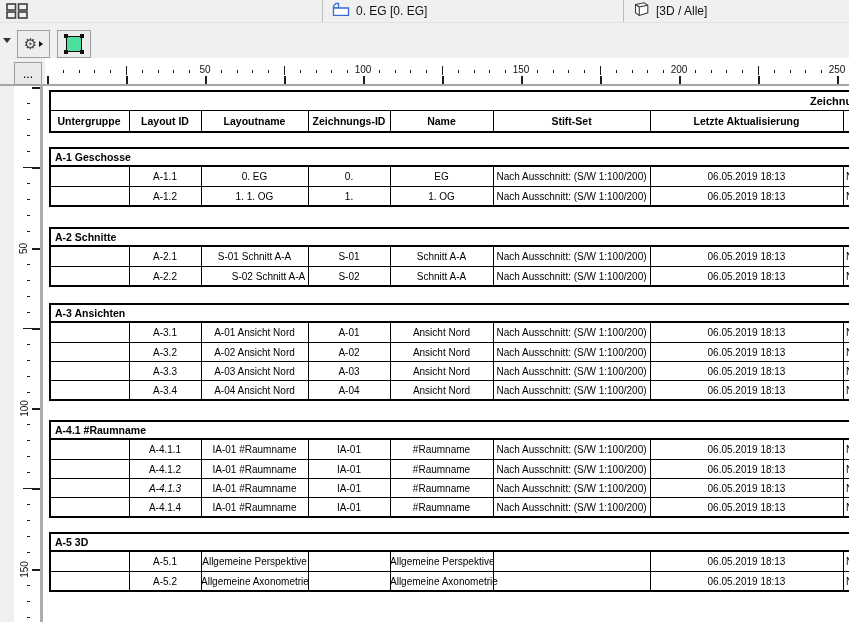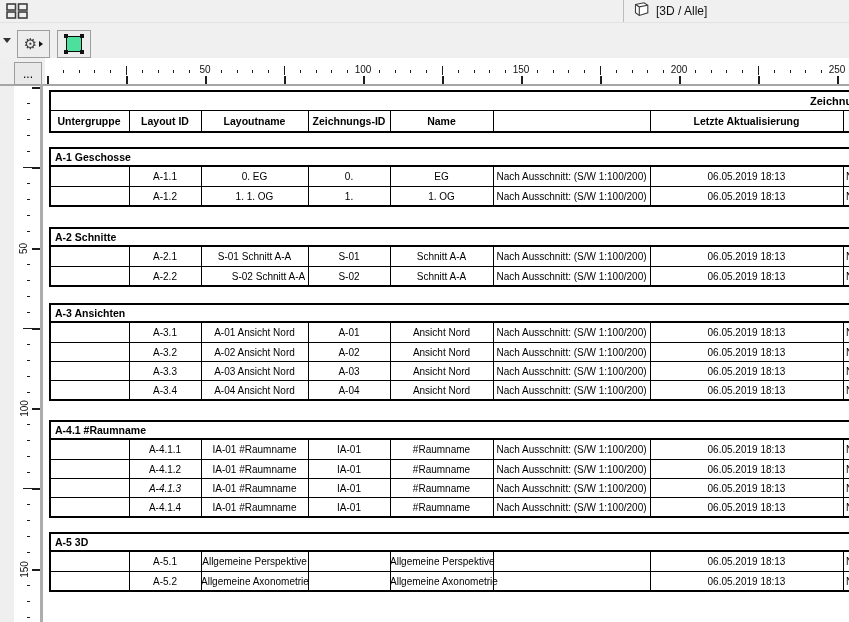--- a/index.html
+++ b/index.html
@@ -83,20 +83,29 @@
 <body>
 
 <div id="tabbar">
   <div id="quadview">
     <svg width="22" height="16" viewBox="0 0 22 16">
       <rect x="1" y="1" width="8.5" height="6" fill="none" stroke="#3f3f3f" stroke-width="1.6"></rect>
       <rect x="12.5" y="1" width="8.5" height="6" fill="none" stroke="#3f3f3f" stroke-width="1.6"></rect>
       <rect x="1" y="9" width="8.5" height="6" fill="none" stroke="#3f3f3f" stroke-width="1.6"></rect>
       <rect x="12.5" y="9" width="8.5" height="6" fill="none" stroke="#3f3f3f" stroke-width="1.6"></rect>
     </svg>
+  </div>
+  <div id="tab2" class="tab">
+    <span>
+      <svg width="18" height="15" viewBox="0 0 18 15">
+        <path d="M1.5 6 H6.5 V1.5 H4 L1.5 4 Z" fill="#fff" stroke="#3a6bd0" stroke-width="1.3"></path>
+        <path d="M1.5 6 H16.5 V13.3 H1.5 Z" fill="#fff" stroke="#3a6bd0" stroke-width="1.3"></path>
+      </svg>
+    </span>
+    <span class="tlabel">0. EG [0. EG]</span>
   </div>
   <div id="tab3" class="tab">
     <span>
       <svg width="17" height="17" viewBox="0 0 17 17">
         <path d="M2.5 3.5 L11 1.8 L14.8 4.2 V11.8 L6.3 14.5 L2.5 11.8 Z" fill="#fff" stroke="#3c3c3c" stroke-width="1.1"></path>
         <path d="M2.5 3.5 L6.3 5.8 L14.8 4.2 M6.3 5.8 V14.5" fill="none" stroke="#3c3c3c" stroke-width="1.1"></path>
       </svg>
     </span>
     <span class="tlabel">[3D / Alle]</span>
   </div>
@@ -239,20 +248,21 @@
   <div id="theader">
     <div class="trow-title">
       <span class="ttitle-text">Zeichnungsliste</span>
     </div>
     <div class="trow-head" id="headrow">
         <div class="hcell" style="left: -2px; width: 80px;">Untergruppe</div>
         <div class="hcell" style="left: 78px; width: 72px;">Layout ID</div>
         <div class="hcell" style="left: 150px; width: 107px;">Layoutname</div>
         <div class="hcell" style="left: 257px; width: 82px;">Zeichnungs-ID</div>
         <div class="hcell" style="left: 339px; width: 103px;">Name</div>
+        <div class="hcell" style="left: 442px; width: 157px;">Stift-Set</div>
         <div class="hcell" style="left: 599px; width: 193px;">Letzte Aktualisierung</div>
         <div class="vl" style="left: 78px;"></div>
         <div class="vl" style="left: 150px;"></div>
         <div class="vl" style="left: 257px;"></div>
         <div class="vl" style="left: 339px;"></div>
         <div class="vl" style="left: 442px;"></div>
         <div class="vl" style="left: 599px;"></div>
         <div class="vl" style="left: 792px;"></div>
       </div>
   </div>

